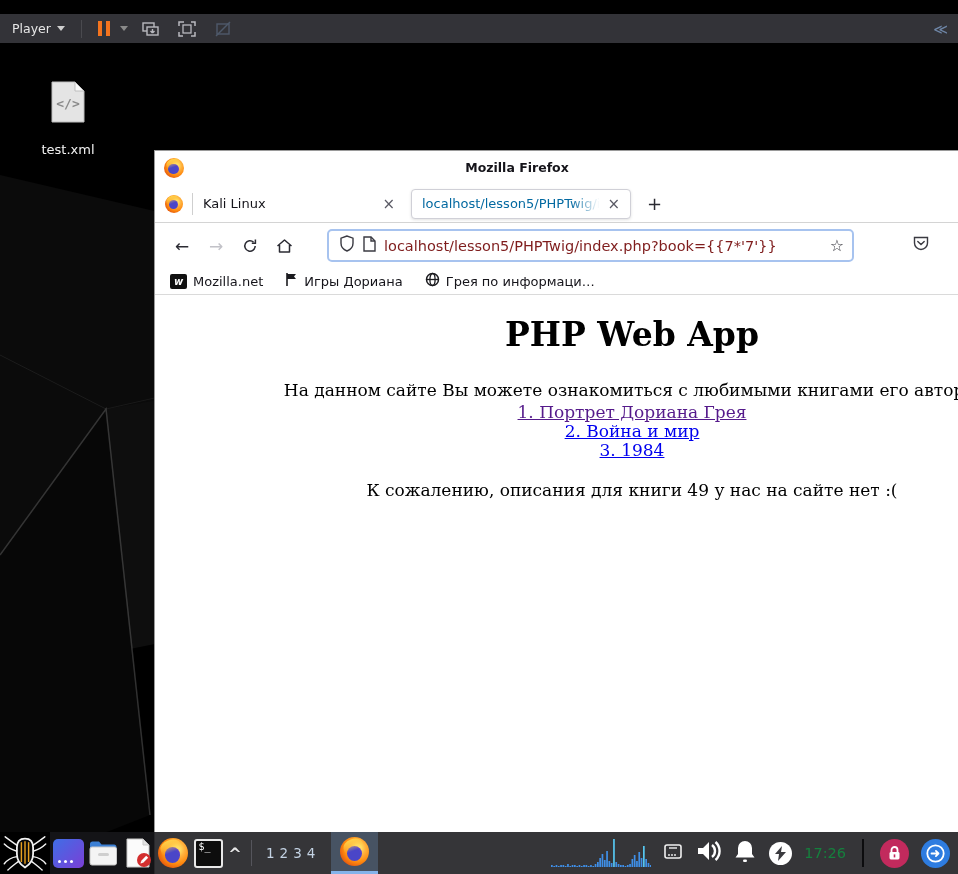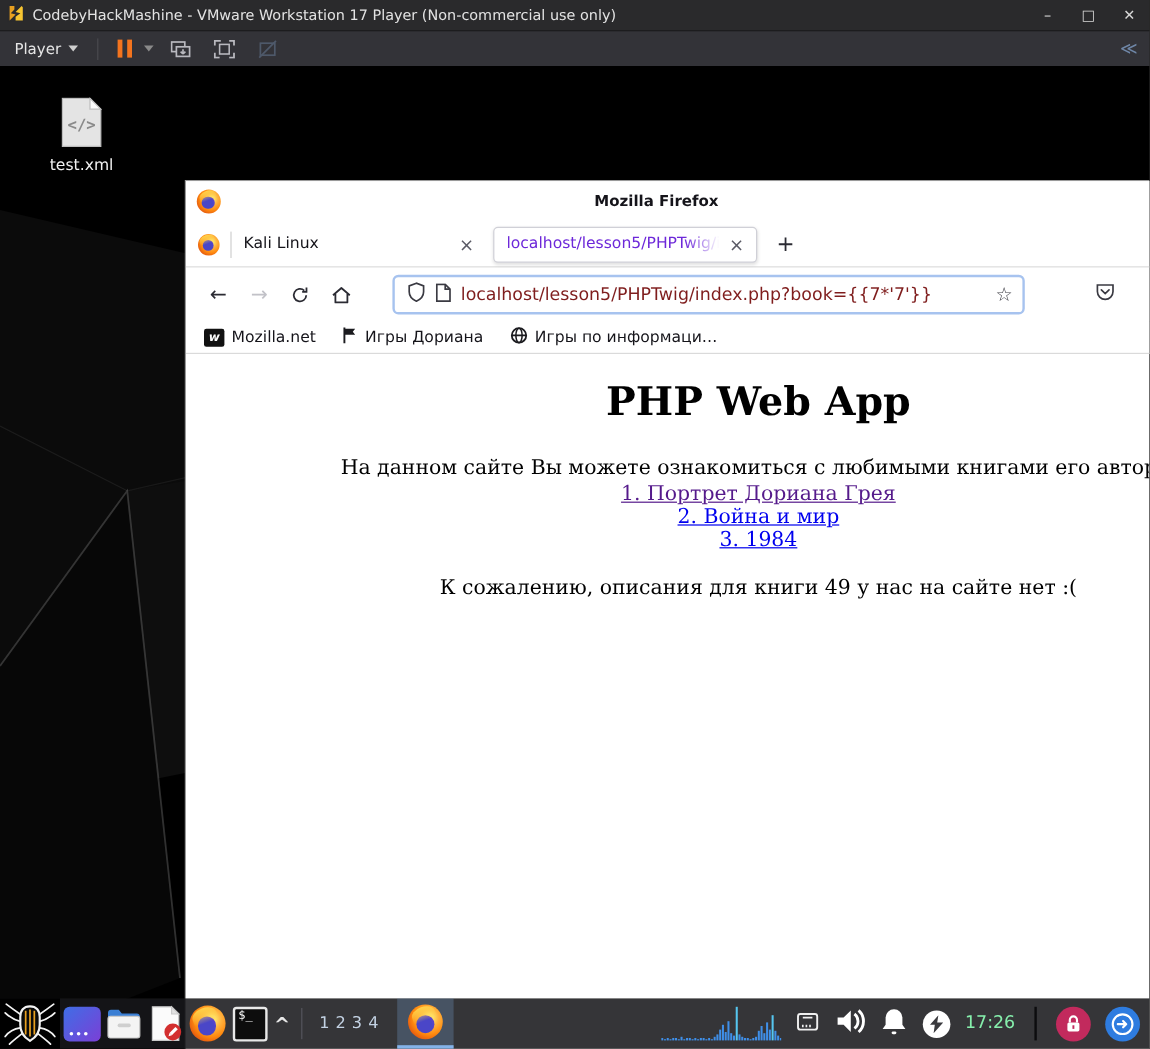--- a/index.html
+++ b/index.html
@@ -8,61 +8,61 @@
   .root { position:relative; width:958px; height:874px; }
 
   
   .vm-titlebar { position:absolute; top:0; left:0; width:958px; height:26px;
     background:#2a2a2c; display:flex; align-items:center; padding-left:5px;
     border-bottom:1px solid #1c1c1e; }
   .vm-title { color:#e3e3e3; font-size:12px; margin-left:6px; }
   .vm-controls { margin-left:auto; display:flex; height:100%; }
   .vm-ctl { width:34px; height:100%; display:flex; align-items:center; justify-content:center;
     color:#d8d8d8; font-size:12px; cursor:default; }
-  .vm-toolbar { position:absolute; top:26px; left:0; width:958px; height:29px;
+  .vm-toolbar { position:absolute; top:14px; left:0; width:958px; height:29px;
     background:#333338; display:flex; align-items:center; padding-left:8px; gap:6px; }
   .vm-player { color:#e6e6e6; font-size:12.5px; display:flex; align-items:center; gap:6px; padding:2px 4px; }
   .caret-down { width:0; height:0; border-left:4px solid transparent; border-right:4px solid transparent;
     border-top:5px solid #cfcfcf; display:inline-block; }
   .caret-down.dim { border-top-color:#8a8a8a; }
   .vm-sep { width:1px; height:18px; background:#4a4a4f; margin:0 6px; }
   .pause-bars { display:flex; gap:4px; padding:0 4px; }
   .pause-bars i { width:4px; height:15px; background:#f4741e; display:block; }
   .vm-tool { width:26px; height:22px; display:flex; align-items:center; justify-content:center; margin-left:4px; }
   .vm-collapse { margin-left:auto; margin-right:10px; color:#6f87a8; font-size:14px; }
 
   
   .vm-screen { position:absolute; top:55px; left:0; width:958px; height:819px;
     background:#000; overflow:hidden; }
   .wall { position:absolute; inset:0; }
   .wall svg { position:absolute; left:0; top:0; }
 
   .desktop-icon { position:absolute; left:28px; top:26px; width:80px; text-align:center; }
-  .desktop-icon .label { color:#f2f2f2; font-size:13px; margin-top:4px;
+  .desktop-icon .label { color:#f2f2f2; font-size:13px; margin-top:15px;
      text-shadow:0 1px 2px #000; font-family:"DejaVu Sans", sans-serif; }
 
   
   .ff-window { position:absolute; left:155px; top:96px; width:954px; height:723px;
     background:#fff; box-shadow:0 0 0 1px #9a9a9a; }
   .ff-titlebar { position:relative; height:34px; background:#ffffff; }
   .ff-titlebar .app-icon { position:absolute; left:9px; top:7px; }
-  .ff-wtitle { position:absolute; left:392px; top:9px; transform:translateX(-50%);
+  .ff-wtitle { position:absolute; left:362px; top:9px; transform:translateX(-50%);
     font-size:12.5px; font-weight:bold; color:#15141a; white-space:nowrap;text-align:right; }
 
   .ff-tabbar { height:38px; display:flex; align-items:center; padding-left:10px;
     border-bottom:1px solid #d4d4d4; background:#fff; }
   .tab-fav { margin-right:9px; }
   .tab-vsep { width:1px; height:22px; background:#cfcfcf; margin-right:2px; }
   .tab-inactive { width:212px; display:flex; align-items:center; padding:0 8px; height:100%; }
   .tab-inactive .t-label { font-size:13px; color:#15141a; flex:1; white-space:nowrap; overflow:hidden; }
   .tab-close { color:#5b5b66; font-size:15px; padding:0 4px; }
   .tab-active { width:220px; height:30px; border:1px solid #d0d0d7; border-radius:4px;
     box-shadow:0 1px 3px rgba(0,0,0,.12); display:flex; align-items:center;
     padding:0 6px 0 10px; margin:0 4px; background:#fff; }
-  .tab-active .t-label { font-size:13px; color:#6d28d9; flex:1; white-space:nowrap; overflow:hidden;
+  .tab-active .t-label { font-size:13px; color:#0369a1; flex:1; white-space:nowrap; overflow:hidden;
     -webkit-mask-image:linear-gradient(90deg,#000 82%,transparent 98%);
     mask-image:linear-gradient(90deg,#000 82%,transparent 98%); }
   .newtab { font-size:18px; color:#2b2b33; padding:0 12px; }
 
   .ff-navbar { height:45px; display:flex; align-items:center; padding-left:10px; background:#fff; }
   .nav-btn { width:34px; height:32px; display:flex; align-items:center; justify-content:center;
     font-size:17px; color:#2b2b33; }
   .nav-btn.disabled { color:#c2c2c8; }
   .urlbar { margin-left:26px; width:527px; height:33px; border:2px solid #a7c3ef; border-radius:5px;
     display:flex; align-items:center; padding:0 8px 0 10px; background:#fff; gap:8px; }
@@ -91,21 +91,21 @@
   .tb-btn { height:42px; display:flex; align-items:center; justify-content:center; }
   .kali-btn { width:50px; background:#000; }
   .tb-ico { width:34px; margin-left:1px; }
   .tb-chevron { width:20px; color:#e8e8e8; }
   .tb-sep { width:1px; height:26px; background:#55555c; margin:0 6px; }
   .pager { display:flex; gap:5px; padding:0 8px; }
   .pager span { color:#c3d2e3; font-size:13.5px; }
   .task-ff { width:47px; height:42px; display:flex; align-items:center; justify-content:center;
     background:rgba(112,152,200,0.30); border-bottom:3px solid #84b3ea; margin-left:8px; }
   .tb-right { margin-left:auto; display:flex; align-items:center; gap:12px; padding-right:8px; }
-  .clock { color:#86efac; font-size:14.5px; }
+  .clock { color:#15803d; font-size:14.5px; }
   .tb-sep2 { width:2px; height:28px; background:#0c0c0e; margin:0 4px; }
   .circle-btn { width:29px; height:29px; border-radius:50%; display:flex; align-items:center; justify-content:center; }
   .lock-circle { background:#c22a5d; }
   .go-circle { background:#2e7ce0; }
   .bolt-circle { width:23px; height:23px; border-radius:50%; background:#fff;
     display:flex; align-items:center; justify-content:center; }
 
   
   .fxlogo { border-radius:50%; position:relative; display:inline-block;
     background:radial-gradient(circle at 62% 38%, #ffe066 0 12%, #ffb23e 30%, #ff8a0f 55%, #e3570f 78%, #c93a0c 100%); }
@@ -122,35 +122,20 @@
 
   .terminal-ico { width:29px; height:29px; background:#0d0d0d; border:2px solid #e8e8e8;
     border-radius:3px; color:#fff; font-family:"DejaVu Sans Mono", monospace;
     font-size:10px; padding:1px 0 0 3px; line-height:10px; }
 </style>
 </head>
 <body>
 
 <div class="root">
 
-  <div class="vm-titlebar">
-    <span>
-      <svg width="16" height="16" viewBox="0 0 16 16">
-        <rect x="1" y="1" width="14" height="14" fill="#2a2a2c"></rect>
-        <path d="M2 2h5v3L4 8l4 1-5 5V2z" fill="#e8a020"></path>
-        <path d="M14 14H8v-3l4-3-4-1 5-5 1 1v11z" fill="#f7c531"></path>
-      </svg>
-    </span>
-    <span class="vm-title">CodebyHackMashine - VMware Workstation 17 Player (Non-commercial use only)</span>
-    <div class="vm-controls">
-      <span class="vm-ctl">–</span>
-      <span class="vm-ctl">□</span>
-      <span class="vm-ctl">✕</span>
-    </div>
-  </div>
 
   <div class="vm-toolbar">
     <span class="vm-player">
       <span>Player</span>
       <i class="caret-down"></i>
     </span>
     <i class="vm-sep"></i>
     <span class="pause-bars">
         <i></i>
         <i></i>
@@ -272,21 +257,21 @@
           <span>Игры Дориана</span>
         </span>
         <span class="bm">
           <span>
             <svg width="15" height="15" viewBox="0 0 15 15">
               <circle cx="7.5" cy="7.5" r="6" fill="none" stroke="#1b1b1f" stroke-width="1.5"></circle>
               <ellipse cx="7.5" cy="7.5" rx="2.6" ry="6" fill="none" stroke="#1b1b1f" stroke-width="1.3"></ellipse>
               <path d="M1.5 7.5h12" stroke="#1b1b1f" stroke-width="1.3"></path>
             </svg>
           </span>
-          <span>Игры по информаци…</span>
+          <span>Грея по информаци…</span>
         </span>
       </div>
 
       <div class="ff-content">
         <h1>PHP Web App</h1>
         <p class="intro">На данном сайте Вы можете ознакомиться с любимыми книгами его автора:</p>
         <a class="book-link visited" href="#">1. Портрет Дориана Грея</a>
         <a class="book-link unvisited" href="#">2. Война и мир</a>
         <a class="book-link unvisited" href="#">3. 1984</a>
         <p class="message">К сожалению, описания для книги 49 у нас на сайте нет :(</p>

